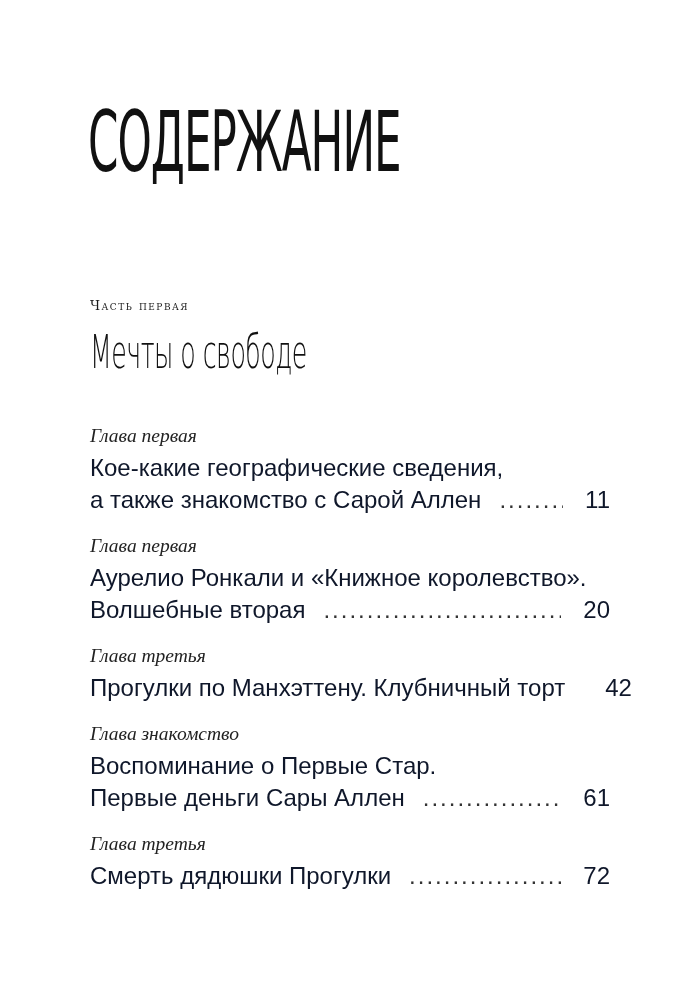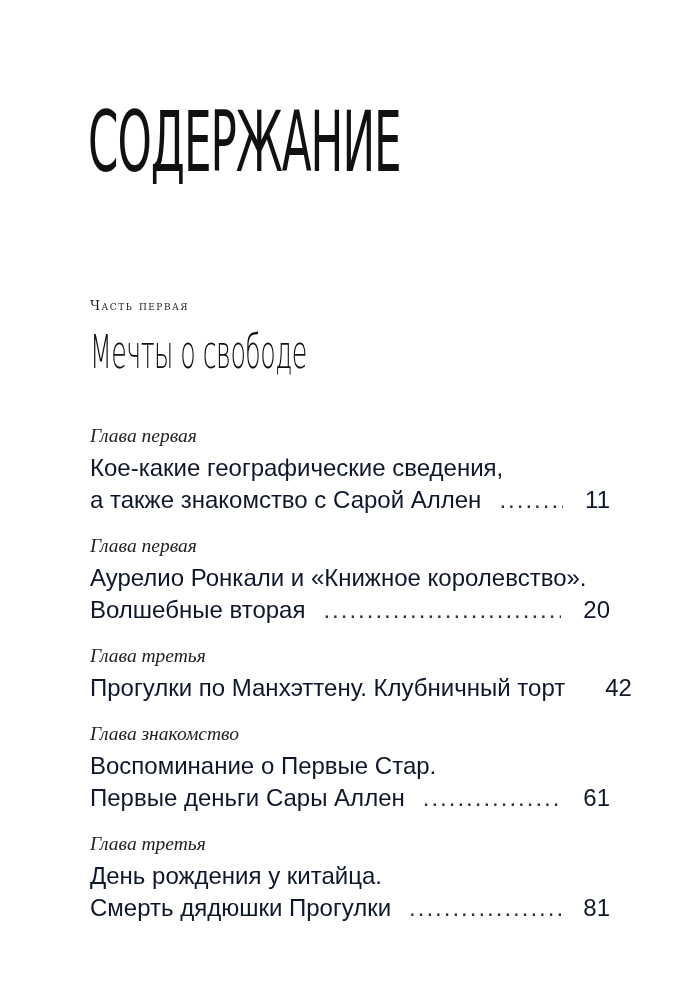--- a/index.html
+++ b/index.html
@@ -108,22 +108,21 @@
       <div class="line">Воспоминание о Первые Стар.</div>
       <div class="line line-last">
         <span class="text">Первые деньги Сары Аллен</span>
         <span class="dots"></span>
         <span class="page-num">61</span>
       </div>
     </div>
 
     <div class="chapter">
       <div class="chapter-label">Глава третья</div>
-      <div class="line">День рождения у китайца.</div>
       <div class="line line-last">
         <span class="text">Смерть дядюшки Прогулки</span>
         <span class="dots"></span>
-        <span class="page-num">81</span>
+        <span class="page-num">72</span>
       </div>
     </div>
 
   </div>
 </div>
 
 </body></html>

